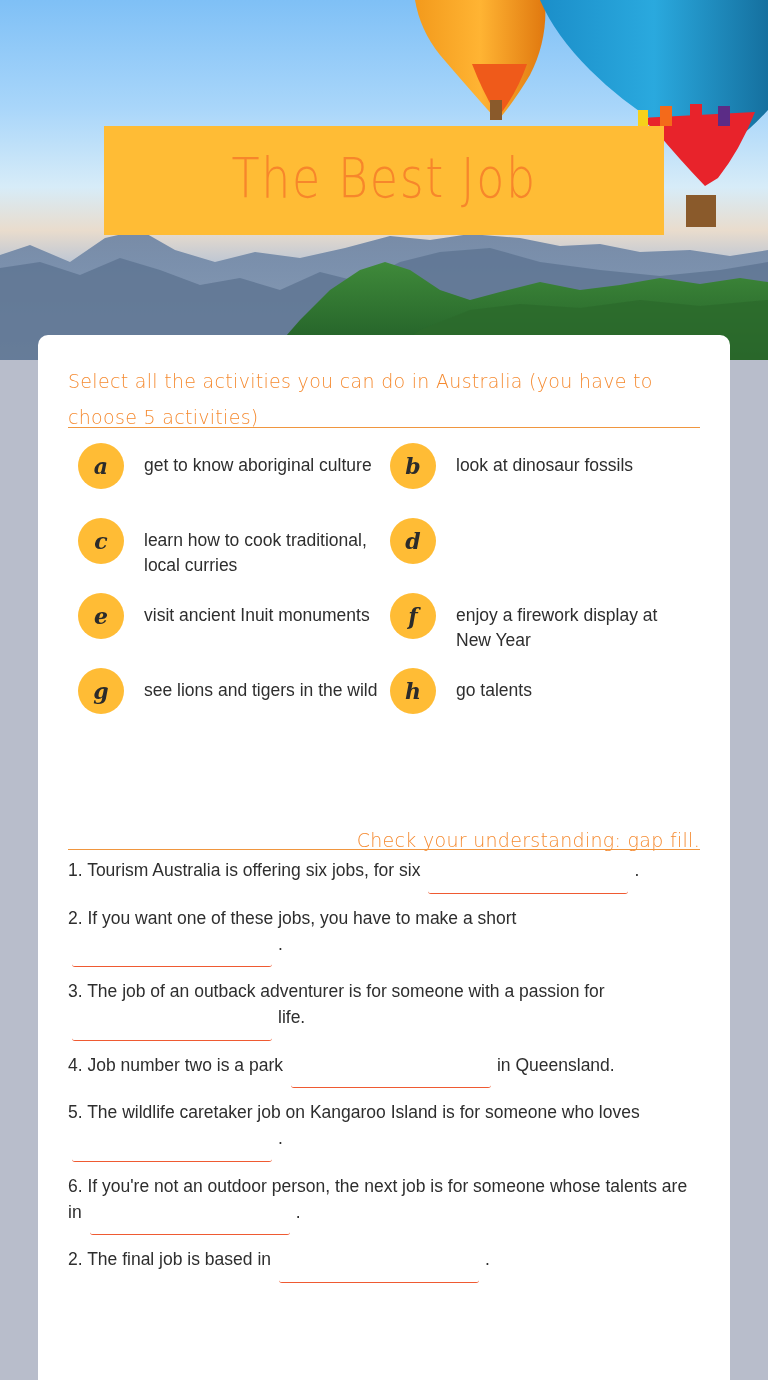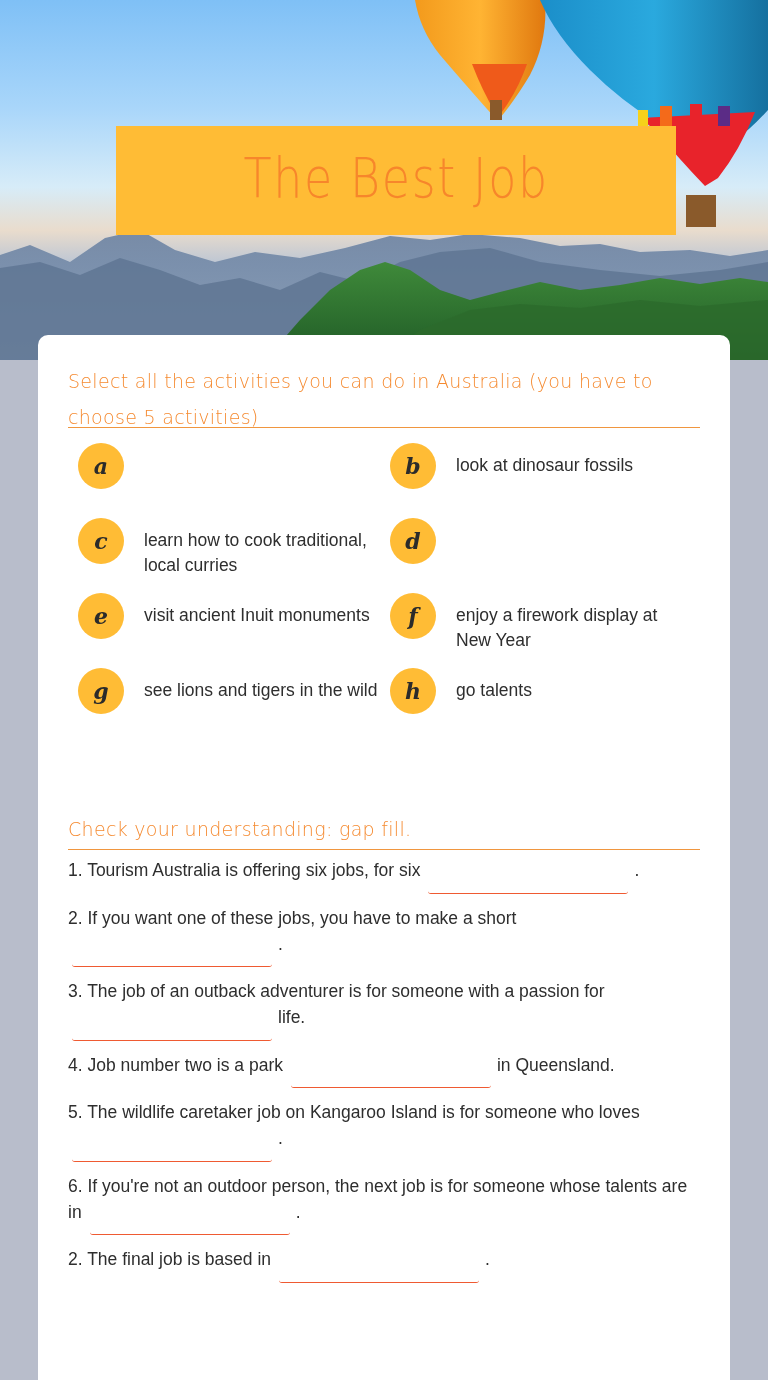--- a/index.html
+++ b/index.html
@@ -9,21 +9,21 @@
     font-family: "DejaVu Sans", sans-serif;
     position: relative;
   }
   .hero {
     position: absolute; left: 0; top: 0; width: 768px; height: 360px;
     overflow: hidden;
     background: linear-gradient(180deg, #7fc0f6 0%, #a9d6fa 30%, #d7ecf8 52%, #e9dccd 64%, #b9c4d4 74%, #8fa3b8 100%);
   }
   .hero svg { position: absolute; left: 0; top: 0; }
   .title-box {
-    position: absolute; left: 116px; top: 126px; width: 560px; height: 109px;
+    position: absolute; left: 104px; top: 126px; width: 560px; height: 109px;
     background: #ffbc35;
     display: flex; align-items: center; justify-content: center;
   }
   .title-box h1 {
     font-family: "DejaVu Sans", sans-serif;
     font-weight: 200;
     font-size: 56px;
     color: #f7862b;
     letter-spacing: 2px;
     transform: scaleX(0.82);
@@ -129,20 +129,21 @@
 </div>
 
 <div class="card">
 
   <div class="section-heading" style="top:28px;">Select all the activities you can do in Australia (you have to choose 5 activities)</div>
   <div class="divider" style="top:92px;"></div>
 
   <div class="options">
     <div class="option" style="left:0;top:0;">
       <div class="badge">a</div>
+      <div class="opt-text">get to know aboriginal culture</div>
     </div>
     <div class="option" style="left:312px;top:0;">
       <div class="badge">b</div>
       <div class="opt-text">look at dinosaur fossils</div>
     </div>
     <div class="option" style="left:0;top:75px;">
       <div class="badge">c</div>
       <div class="opt-text">learn how to cook traditional, local curries</div>
     </div>
     <div class="option" style="left:312px;top:75px;">
@@ -159,21 +160,21 @@
     <div class="option" style="left:0;top:225px;">
       <div class="badge">g</div>
       <div class="opt-text">see lions and tigers in the wild</div>
     </div>
     <div class="option" style="left:312px;top:225px;">
       <div class="badge">h</div>
       <div class="opt-text">go talents</div>
     </div>
   </div>
 
-  <div class="section-heading" style="top:476px;">Check your understanding: gap fill.</div>
+  <div class="section-heading" style="top:487px;text-align:right;">Check your understanding: gap fill.</div>
   <div class="divider" style="top:514px;"></div>
 
   <div class="questions">
     <div class="q">
       <span>1. Tourism Australia is offering six jobs, for six</span><input class="gap" type="text" style=""><span>.</span>
     </div>
     <div class="q">
       <span>2. If you want one of these jobs, you have to make a short</span><br><input class="gap first" type="text" style=""><span>.</span>
     </div>
     <div class="q">

